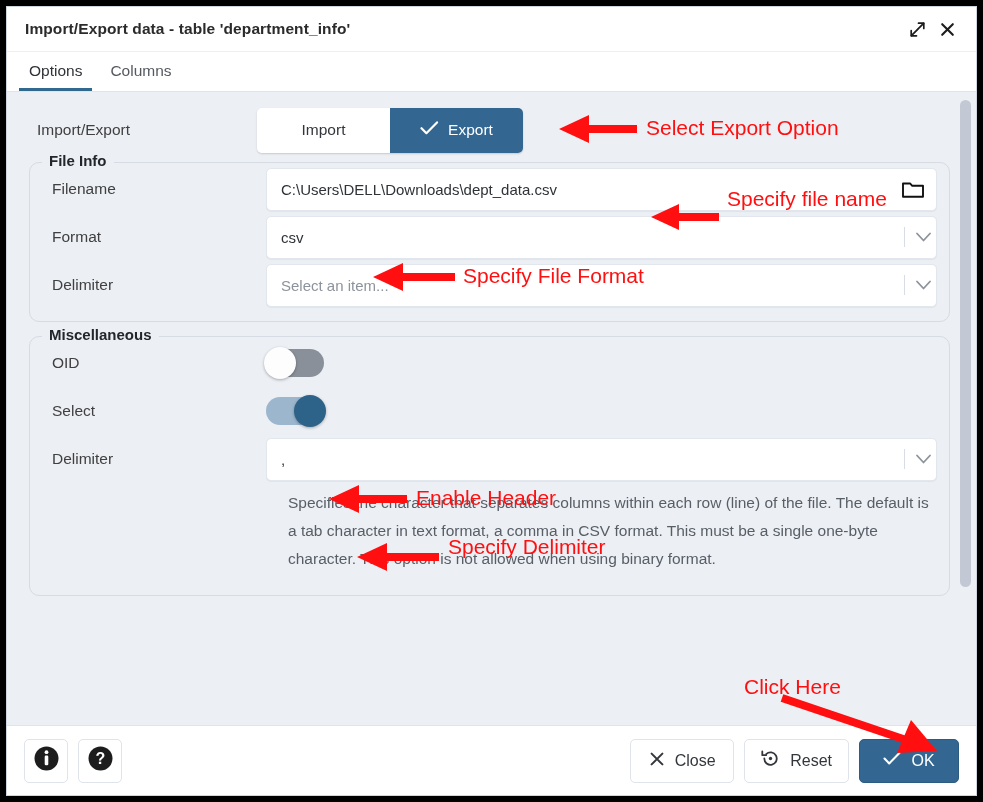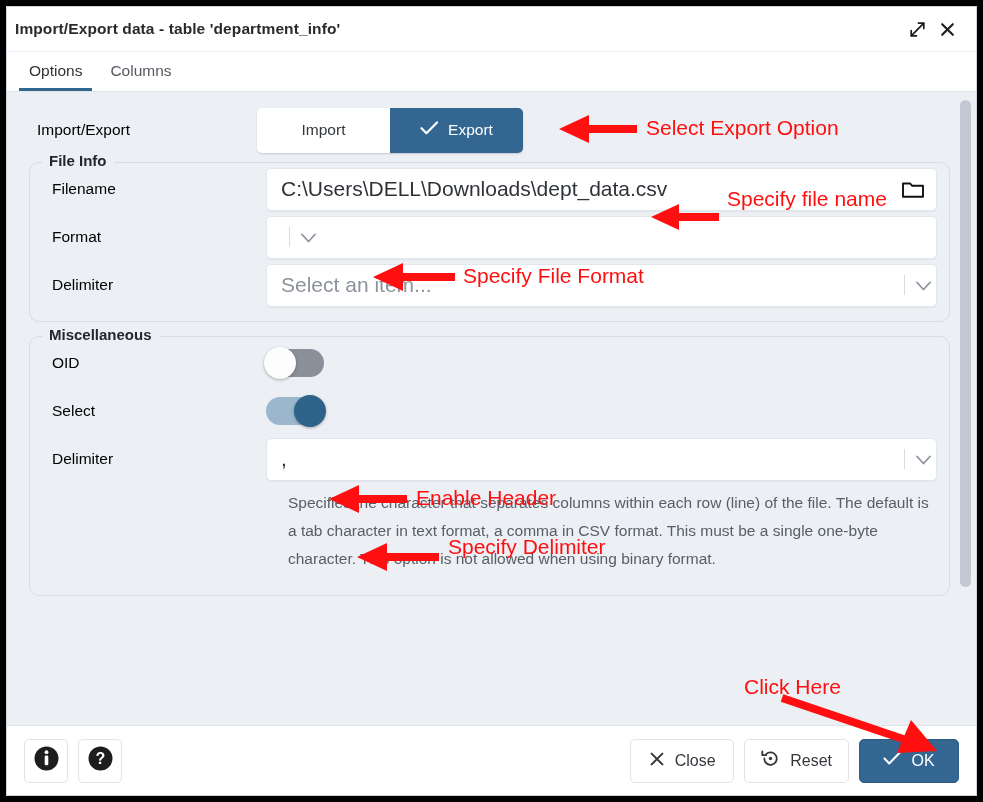--- a/index.html
+++ b/index.html
@@ -21,21 +21,21 @@
     flex-direction: column;
     overflow: hidden;
   }
 
   
   .titlebar {
     height: 45px;
     background: #ffffff;
     display: flex;
     align-items: center;
-    padding: 0 14px 0 8px;
+    padding: 0 14px 0 18px;
     flex: none;
     border-bottom: 1px solid #eceff4;
   }
   .title-text {
     font-size: 15.5px;
     color: #2b2b2b;
     font-weight: 600;
     letter-spacing: .1px;
     flex: 1;
     white-space: nowrap;
@@ -100,21 +100,21 @@
   .row {
     display: flex;
     align-items: center;
     min-height: 48px;
     position: relative;
   }
   .row-label {
     width: 236px;
     flex: none;
     font-size: 15.5px;
-    color: #000000;
+    color: #404040;
     padding-left: 16px;
   }
   .row-field {
     flex: 1;
     display: flex;
     align-items: center;
     position: relative;
   }
 
   
@@ -164,21 +164,21 @@
   
   .input {
     flex: 1;
     height: 43px;
     background: #ffffff;
     border: 1px solid #e2e6ed;
     border-radius: 5px;
     display: flex;
     align-items: center;
     padding: 0 10px 0 14px;
-    font-size: 21px;
+    font-size: 15px;
     color: #2f3338;
     cursor: text;
     margin-right: 12px;
     box-shadow: 0 1px 1px rgba(0,0,0,.05);
   }
   .input .val { flex: 1; white-space: nowrap; overflow: hidden; }
   .input .placeholder { flex: 1; color: #8d939c; }
 
   .select { cursor: pointer; padding-right: 4px; }
   .sel-caret {
@@ -335,20 +335,21 @@
               </svg>
             </span>
           </div>
         </div>
       </div>
 
       <div class="row">
         <div class="row-label">Format</div>
         <div class="row-field">
           <div class="input select">
+            <span class="val">csv</span>
             <span class="sel-caret">
               <span class="sel-divider"></span>
               <span>
                 <svg width="17" height="12" viewBox="0 0 17 12">
                   <path d="M2 2.5 L8.5 9.5 L15 2.5" fill="none" stroke="#8d939c" stroke-width="1.8" stroke-linecap="round" stroke-linejoin="round"></path>
                 </svg>
               </span>
             </span>
           </div>
         </div>

